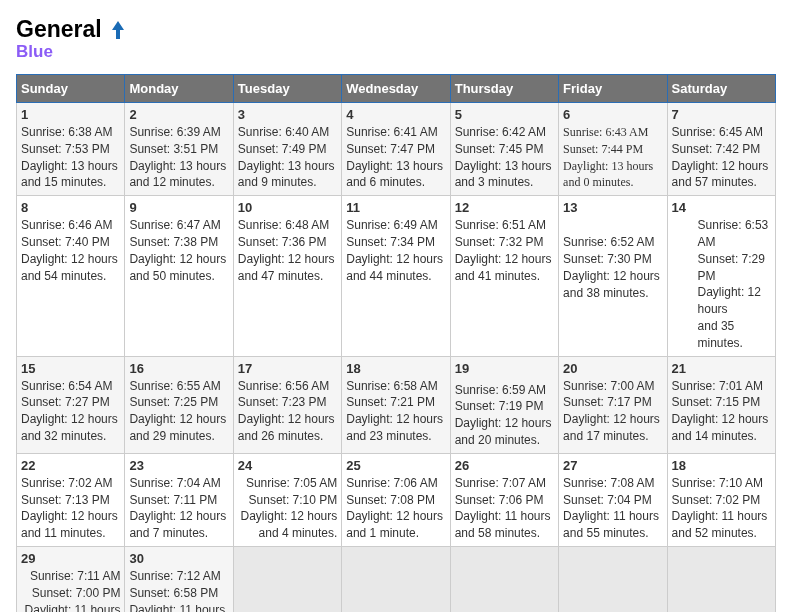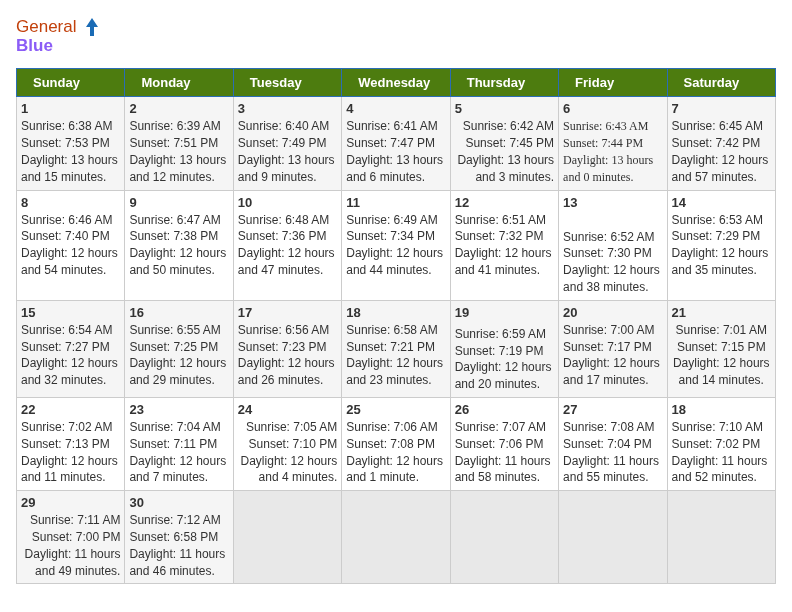--- a/index.html
+++ b/index.html
@@ -32,25 +32,25 @@
     .location-title {
       font-size: 16px;
       color: #444;
     }
     table {
       width: 100%;
       border-collapse: collapse;
       table-layout: fixed;
     }
     thead th {
-      background-color: #4d7c0f;
+      background-color: #737373;
       color: #fff;
       font-size: 13px;
       font-weight: bold;
-      padding: 6px 16px;
+      padding: 6px 4px;
       text-align: left;
       border: 1px solid #2a6db5;
     }
     tbody td {
       vertical-align: top;
       font-size: 10px;
       color: #333;
       padding: 4px 4px;
       border: 1px solid #ccc;
       height: 80px;
@@ -76,21 +76,21 @@
       background: #e8e8e8 !important;
     }
   </style>
 </head>
 <body>
 
 <div class="header-area">
   <div class="logo">
   <div style="display:flex;flex-direction:column;align-items:flex-start;line-height:1.2">
     <div style="display:flex;align-items:center;gap:2px">
-      <span style="font-size:17px;font-weight:normal;color:#c2410c;">General</span>
+      <span style="font-size:23px;font-weight:bold;color:#000000;">General</span>
       <svg width="22" height="22" viewBox="0 0 22 22">
         <polygon points="14,2 20,11 16,11 16,20 12,20 12,11 8,11" fill="#1a6bb5"></polygon>
       </svg>
     </div>
     <span style="font-size:17px;font-weight:bold;color:#8b5cf6;margin-top:-2px;">Blue</span>
   </div>
 </div>
   <div class="title-block">
     <div class="month-title"></div>
     <div class="location-title"></div>
@@ -114,41 +114,41 @@
         <td>
           <span class="day-num">1</span>
           <div class="day-info" style="white-space: pre-line;">Sunrise: 6:38 AM
 Sunset: 7:53 PM
 Daylight: 13 hours
 and 15 minutes.</div>
         </td>
         <td>
           <span class="day-num">2</span>
           <div class="day-info" style="white-space: pre-line;">Sunrise: 6:39 AM
-Sunset: 7:51 PM
+Sunset: 3:51 PM
 Daylight: 13 hours
 and 12 minutes.</div>
         </td>
         <td>
           <span class="day-num">3</span>
           <div class="day-info" style="white-space: pre-line;">Sunrise: 6:40 AM
 Sunset: 7:49 PM
 Daylight: 13 hours
 and 9 minutes.</div>
         </td>
         <td>
           <span class="day-num">4</span>
           <div class="day-info" style="white-space: pre-line;">Sunrise: 6:41 AM
 Sunset: 7:47 PM
 Daylight: 13 hours
 and 6 minutes.</div>
         </td>
         <td>
           <span class="day-num">5</span>
-          <div class="day-info" style="white-space: pre-line; text-align: right;">Sunrise: 6:42 AM
+          <div class="day-info" style="white-space: pre-line;">Sunrise: 6:42 AM
 Sunset: 7:45 PM
 Daylight: 13 hours
 and 3 minutes.</div>
         </td>
         <td>
           <span class="day-num">6</span>
           <div class="day-info" style="white-space: pre-line; font-family: Liberation Serif, serif;">Sunrise: 6:43 AM
 Sunset: 7:44 PM
 Daylight: 13 hours
 and 0 minutes.</div>
@@ -199,21 +199,21 @@
         </td>
         <td>
           <span class="day-num">13</span>
           <div class="day-info" style="white-space: pre-line; margin-top: 19px;">Sunrise: 6:52 AM
 Sunset: 7:30 PM
 Daylight: 12 hours
 and 38 minutes.</div>
         </td>
         <td>
           <span class="day-num">14</span>
-          <div class="day-info" style="white-space: pre-line;">Sunrise: 6:53 AM
+          <div class="day-info" style="white-space: pre-line; margin-left: 26px;">Sunrise: 6:53 AM
 Sunset: 7:29 PM
 Daylight: 12 hours
 and 35 minutes.</div>
         </td>
       </tr>
       <tr>
         <td>
           <span class="day-num">15</span>
           <div class="day-info" style="white-space: pre-line;">Sunrise: 6:54 AM
 Sunset: 7:27 PM
@@ -250,21 +250,21 @@
         </td>
         <td>
           <span class="day-num">20</span>
           <div class="day-info" style="white-space: pre-line;">Sunrise: 7:00 AM
 Sunset: 7:17 PM
 Daylight: 12 hours
 and 17 minutes.</div>
         </td>
         <td>
           <span class="day-num">21</span>
-          <div class="day-info" style="white-space: pre-line; text-align: center;">Sunrise: 7:01 AM
+          <div class="day-info" style="white-space: pre-line;">Sunrise: 7:01 AM
 Sunset: 7:15 PM
 Daylight: 12 hours
 and 14 minutes.</div>
         </td>
       </tr>
       <tr>
         <td>
           <span class="day-num">22</span>
           <div class="day-info" style="white-space: pre-line;">Sunrise: 7:02 AM
 Sunset: 7:13 PM

